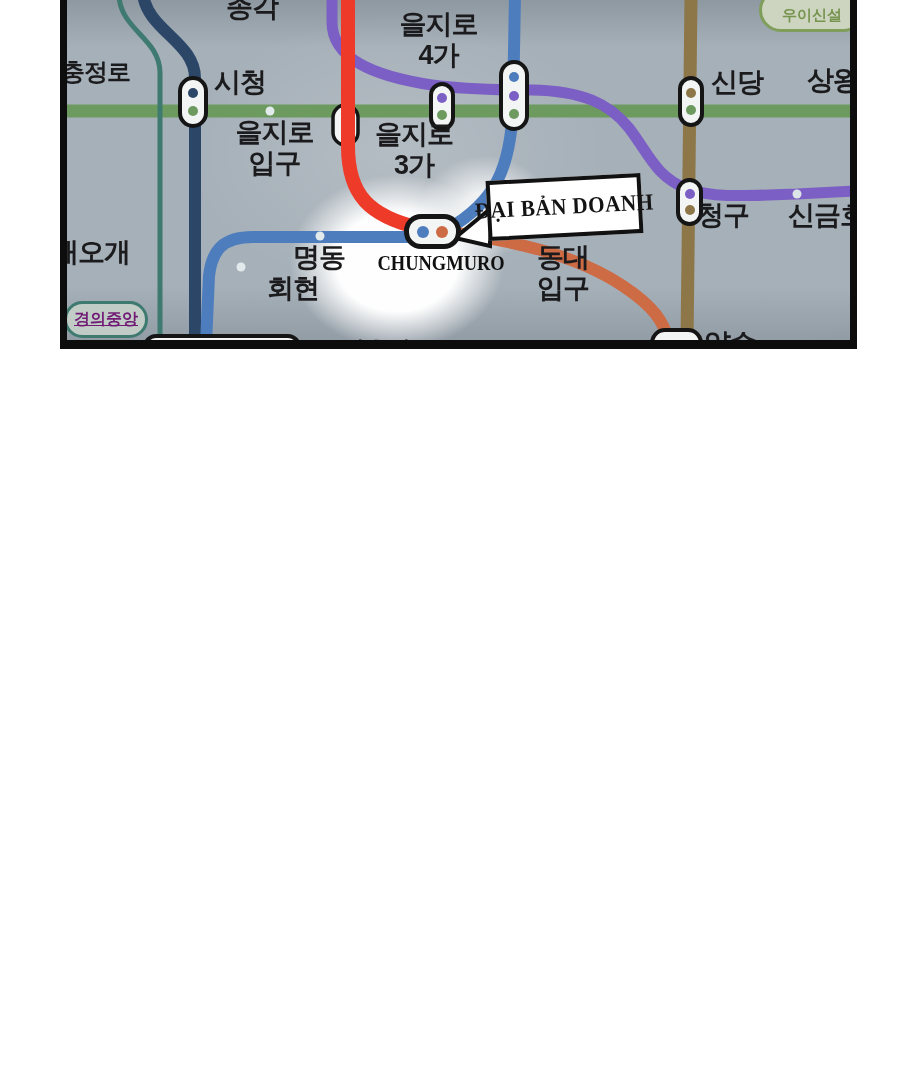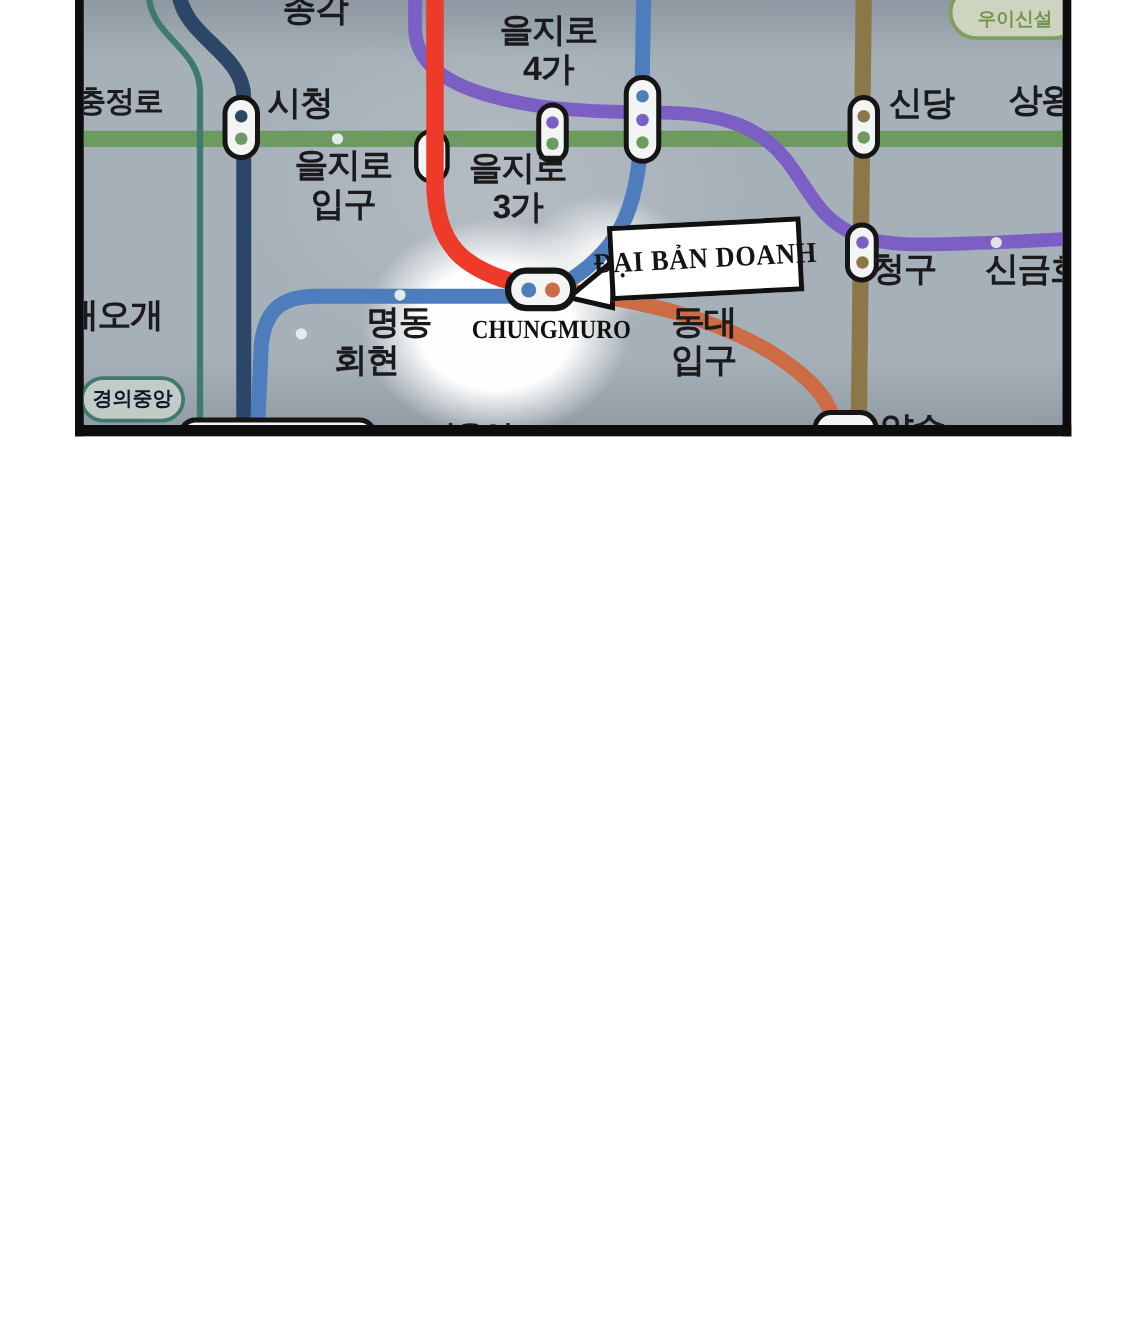--- a/index.html
+++ b/index.html
@@ -38,21 +38,21 @@
   .klabel .ln{display:block;}
   .small{font-size:24px;}
   
   .badge{
     position:absolute;box-sizing:border-box;display:flex;align-items:center;justify-content:center;
     border:3px solid;border-radius:22px;font-weight:bold;white-space:nowrap;
   }
   .badge.uisinseol{left:692px;top:-12px;width:106px;height:44px;background:#cdd5c0;
     border-color:#7f9e5a;color:#76944e;font-size:15px;padding-top:10px;}
   .badge.gyeongui{left:-3px;top:301px;width:84px;height:37px;background:#c2ccc6;
-    border-color:#3e7a70;color:#0f172a;font-size:16px;}
+    border-color:#3e7a70;color:#701a75;font-size:16px;text-decoration:underline;}
   
   .en-label{
     position:absolute;left:303px;top:251px;width:124px;text-align:center;color:#101010;
     font-family:"Liberation Serif","DejaVu Serif",serif;font-weight:bold;font-size:21px;
     transform:scaleX(.88);transform-origin:center;letter-spacing:0;white-space:nowrap;
   }
   
   .callout{
     position:absolute;left:420px;top:177px;width:155px;height:60px;background:#ffffff;
     border:4px solid #111111;box-sizing:border-box;transform:rotate(-3deg);
@@ -123,21 +123,21 @@
     <span class="dot big" style="background-color: rgb(78, 125, 189);"></span>
     <span class="dot big" style="background-color: rgb(205, 107, 69);"></span>
   </div>
   <div class="cap h" style="left:583px;top:328px;width:53px;height:30px;"></div>
   <div class="cap h" style="left:76px;top:334px;width:158px;height:26px;"></div>
 
   <div class="badge uisinseol">우이신설</div>
   <div class="badge gyeongui">경의중앙</div>
 
   <div class="klabel" style="left:159px;top:-8px;">종각</div>
-  <div class="klabel small" style="left:-6px;top:66px;text-align:center;">충정로</div>
+  <div class="klabel small" style="left:-6px;top:56px;text-align:center;">충정로</div>
   <div class="klabel" style="left:147px;top:67px;">시청</div>
   <div class="klabel" style="left:160px;top:117px;width:95px;">
     <span class="ln">을지로</span>
     <span class="ln">입구</span>
   </div>
   <div class="klabel" style="left:302px;top:119px;width:90px;">
     <span class="ln">을지로</span>
     <span class="ln">3가</span>
   </div>
   <div class="klabel" style="left:324px;top:9px;width:95px;">

